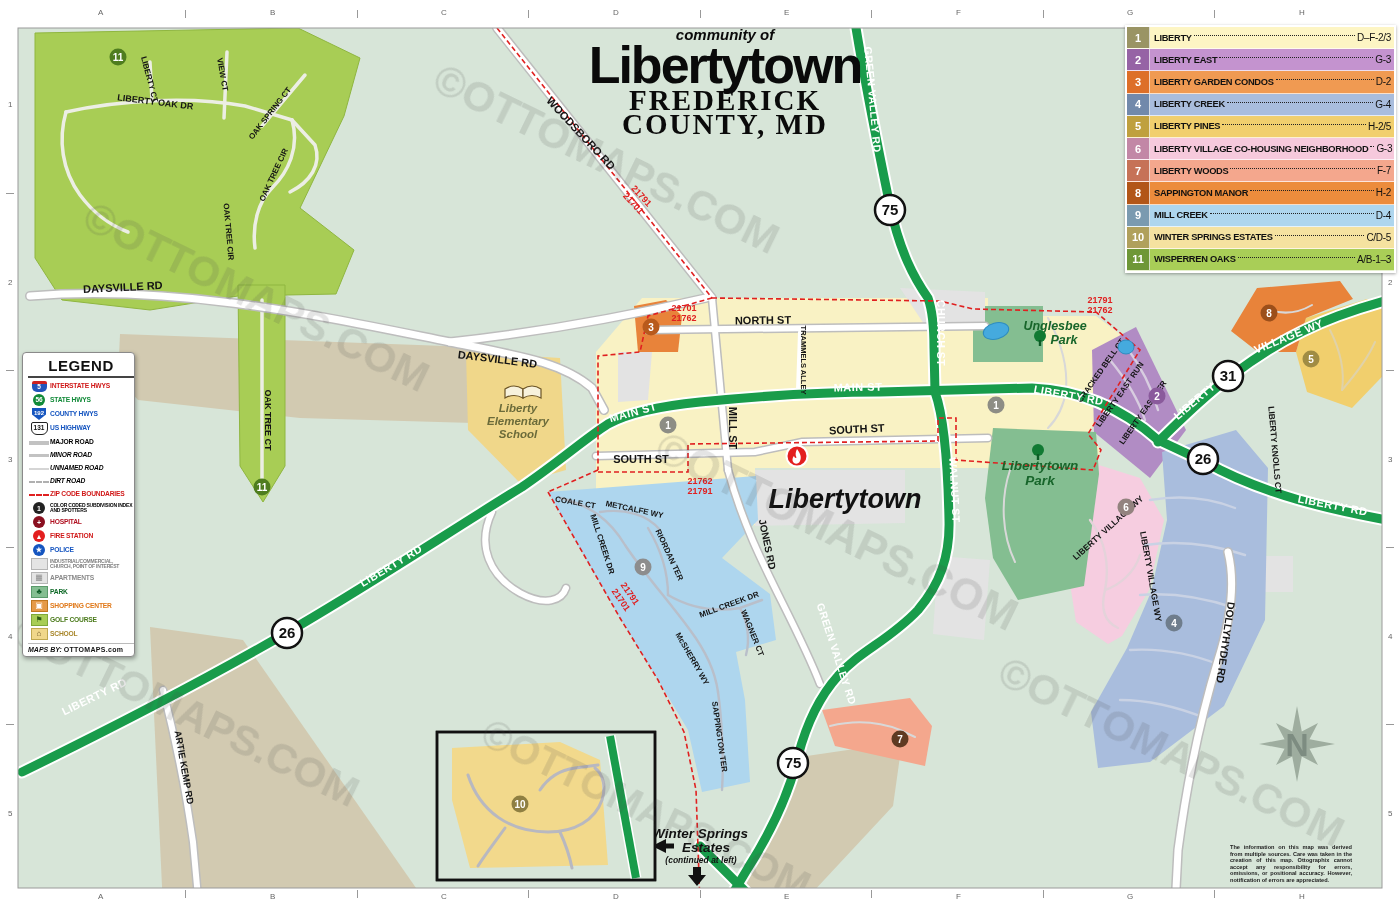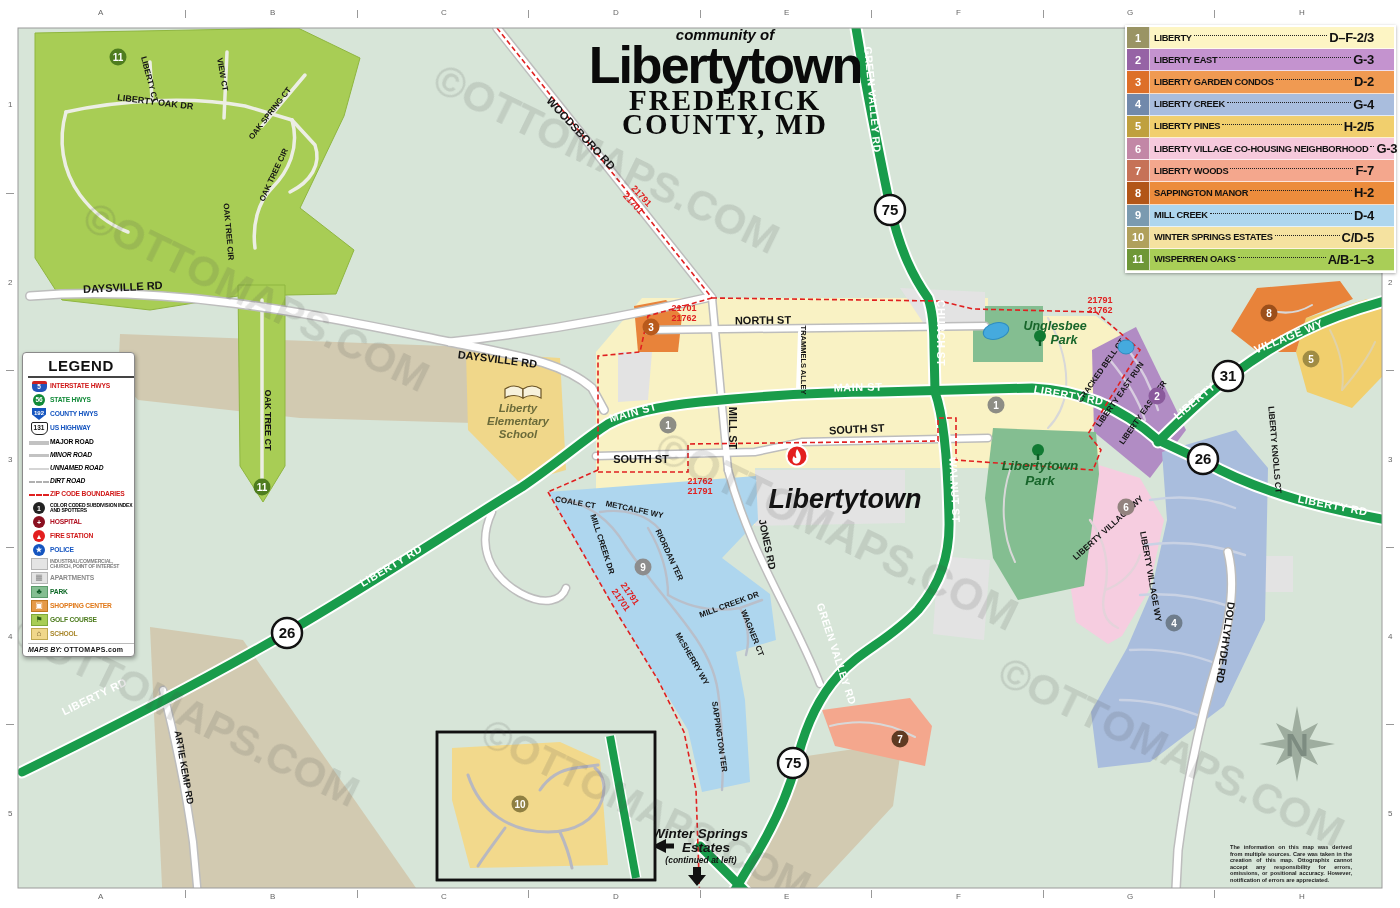--- a/index.html
+++ b/index.html
@@ -20,21 +20,21 @@
   #title-county{font-size:29px;font-weight:bold;letter-spacing:2px;line-height:24px;font-family:Liberation Serif, serif;}
 
   
   #index-table{position:absolute;left:1125px;top:25px;width:267px;border:2px solid #fff;
                box-shadow:0 1px 3px rgba(0,0,0,.35);}
   .idx-row{display:flex;align-items:center;height:21.2px;border-bottom:1px solid rgba(255,255,255,.7);}
   .idx-num{flex:0 0 22px;align-self:stretch;display:flex;align-items:center;justify-content:center;
            color:#fff;font-size:11px;font-weight:bold;border-right:1px solid rgba(255,255,255,.7);}
   .idx-name{font-size:9.3px;font-weight:bold;color:#111;white-space:nowrap;margin-left:4px;letter-spacing:-0.3px;}
   .idx-dots{flex:1;border-bottom:1.6px dotted #222;margin:0 2px 4px 2px;min-width:4px;}
-  .idx-ref{font-size:13px;font-weight:bold;color:#111;white-space:nowrap;margin-right:20px;letter-spacing:-0.3px;}
+  .idx-ref{font-size:10px;font-weight:normal;color:#111;white-space:nowrap;margin-right:3px;letter-spacing:-0.3px;}
 
   
   #legend{position:absolute;left:22px;top:352px;width:106px;background:#fff;border:1px solid #8a8a8a;
           border-radius:4px;box-shadow:1px 2px 4px rgba(0,0,0,.35);padding:4px 0 3px 5px;}
   #legend-title{font-size:15px;font-weight:bold;color:#111;text-align:center;letter-spacing:.5px;
                 border-bottom:2px solid #444;padding-bottom:2px;margin-bottom:3px;}
   .lg-row{display:flex;align-items:center;margin:2px 0;min-height:11px;}
   .lg-ic{flex:0 0 22px;display:flex;align-items:center;justify-content:center;}
   .lg-lbl{font-size:6.7px;font-weight:bold;letter-spacing:-0.2px;line-height:6.5px;}
   .lg-lbl.it{font-style:italic;}

